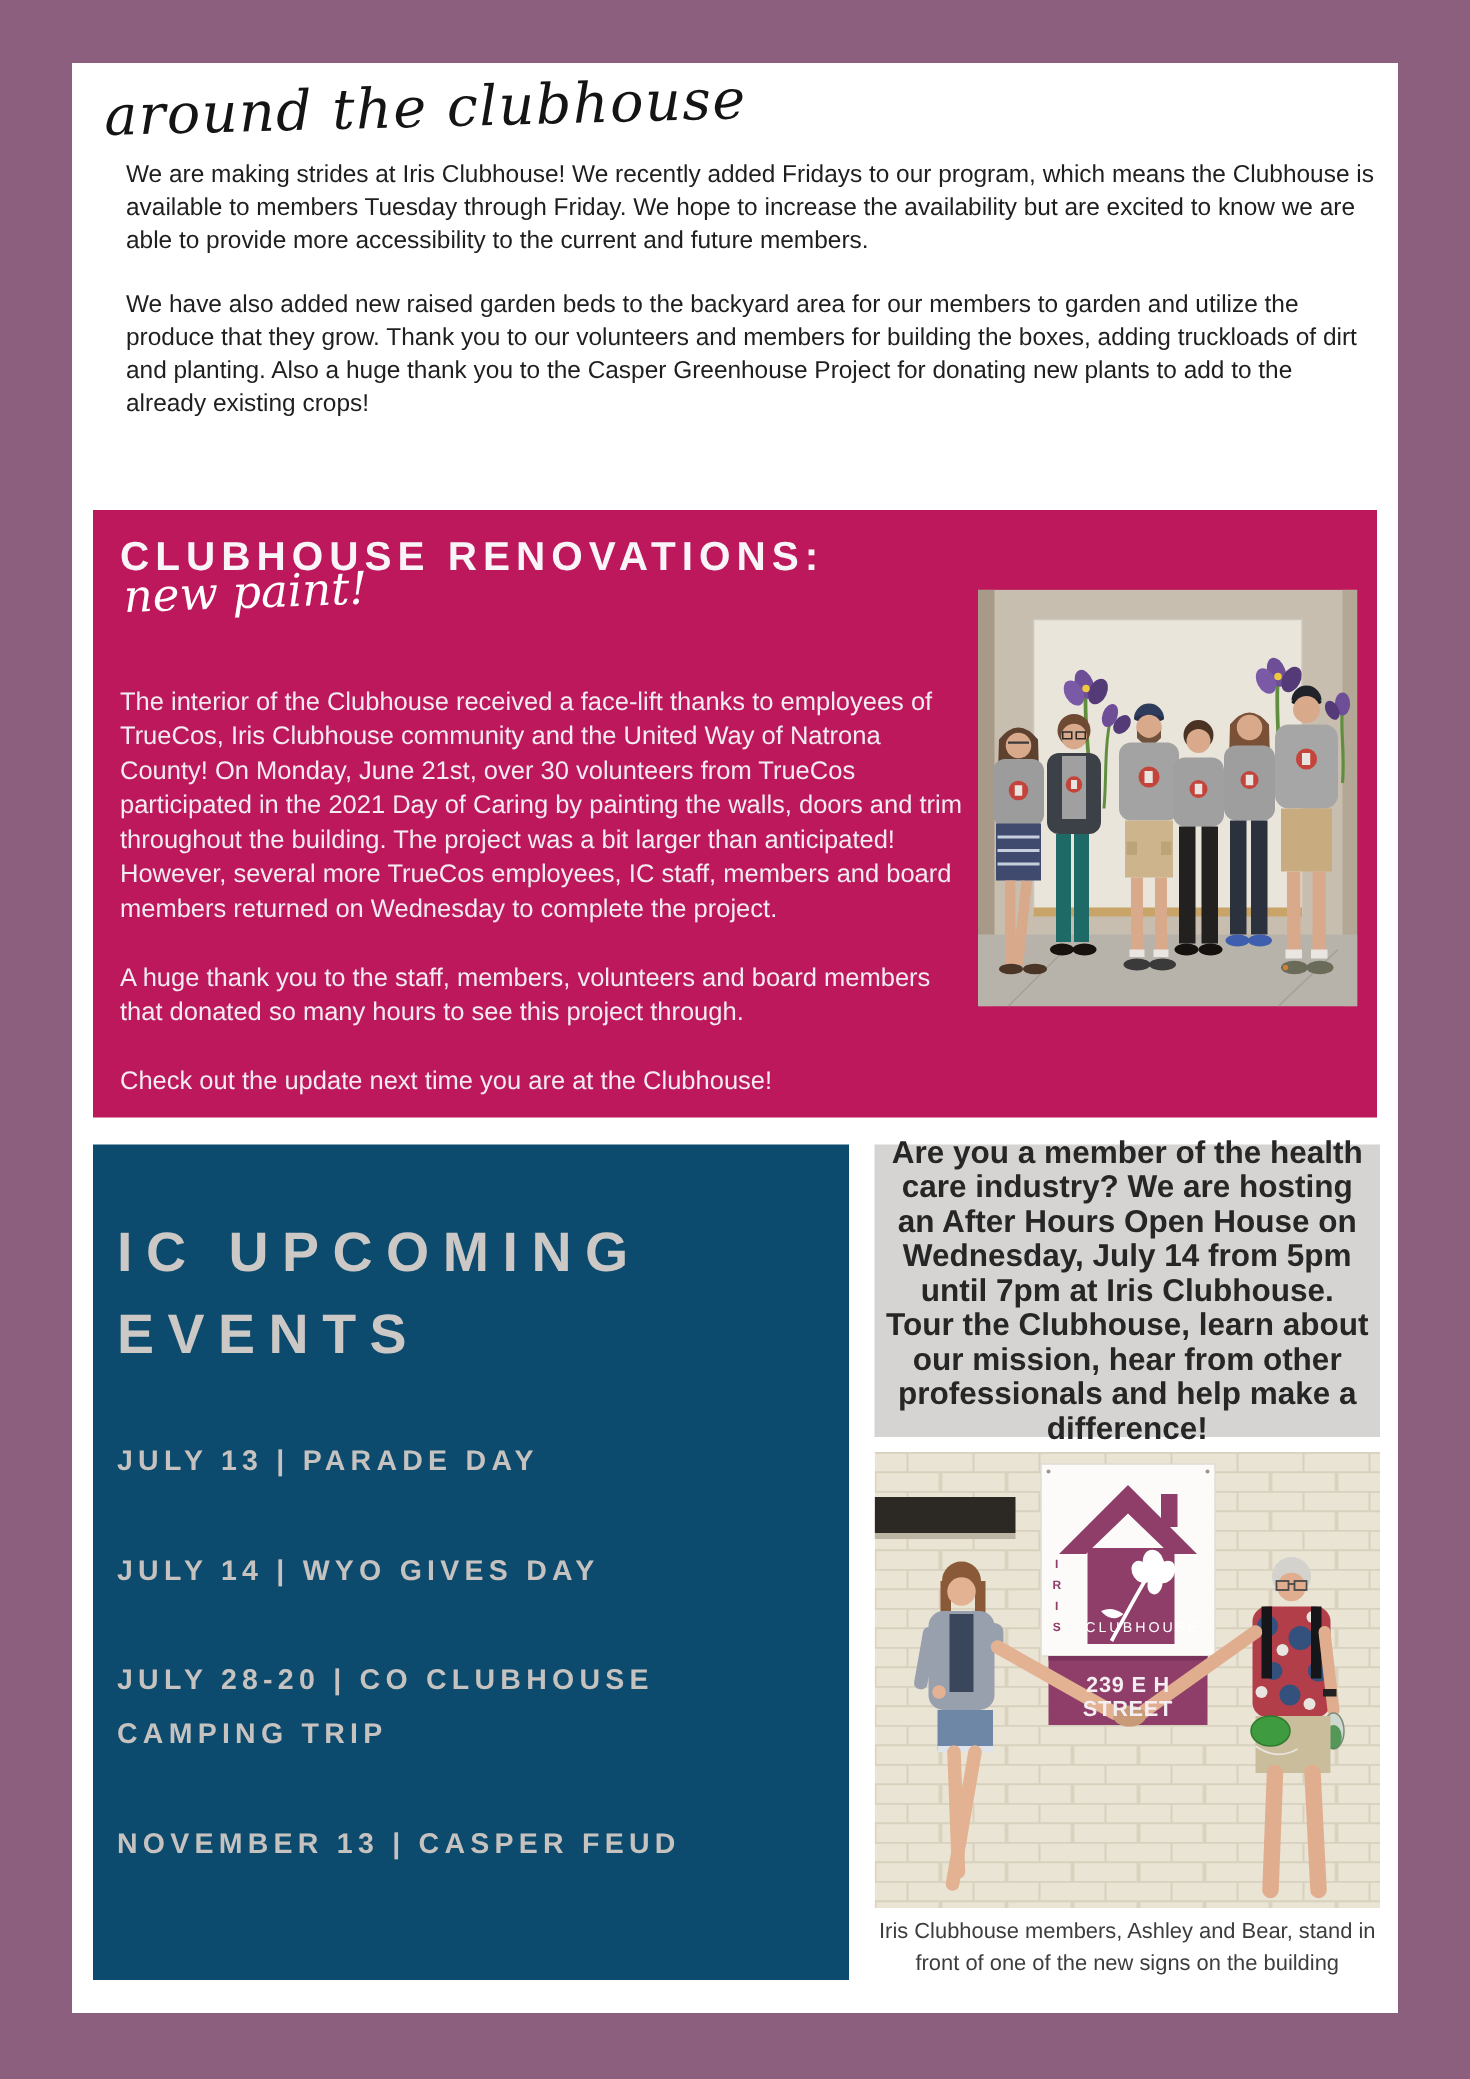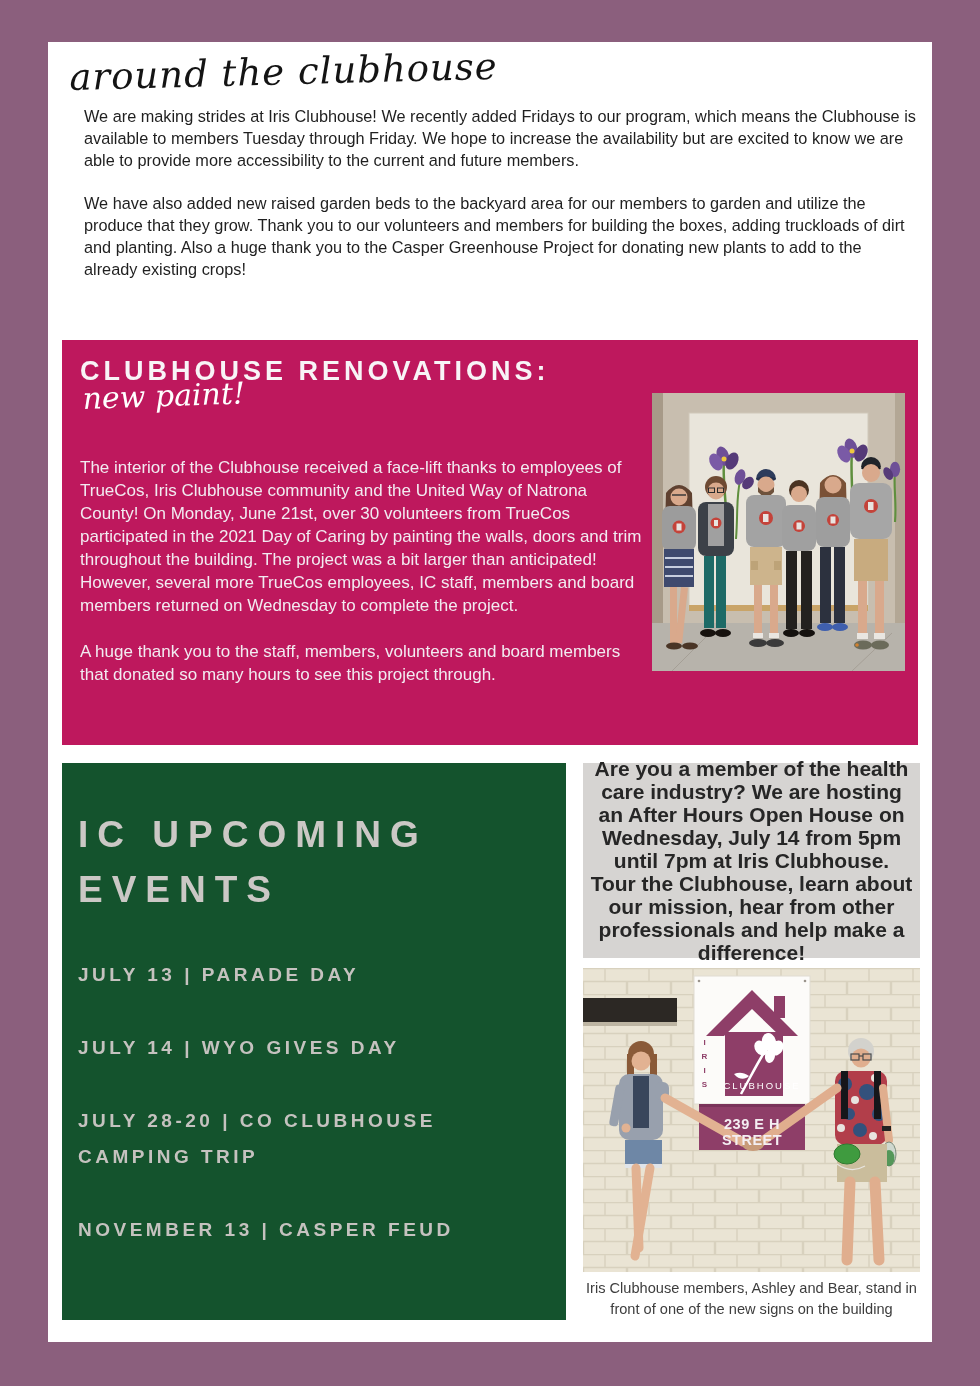--- a/index.html
+++ b/index.html
@@ -38,21 +38,21 @@
     transform:rotate(-2deg);transform-origin:left top;line-height:34px;
   }
   .reno-body{width:570px;margin-top:40px;}
   .reno-body p{margin:0 0 23px 0;font-size:17px;line-height:23px;color:#f2ebf1;}
   .photo1{
     position:absolute;right:13px;top:53px;width:253px;height:278px;overflow:hidden;
   }
   
   .events{
     position:absolute;left:14px;top:721px;width:504px;height:557px;
-    background:#14532d;color:#c8c5c2;
+    background:#0c4a6e;color:#c8c5c2;
   }
   .events-inner{position:absolute;left:16px;top:44px;width:460px;}
   .events-title{
     font-size:37px;font-weight:bold;letter-spacing:9px;line-height:55px;
     color:#cbc8c5;margin:0 0 40px 0;
   }
   .event-item{
     font-size:19px;font-weight:bold;letter-spacing:3.5px;line-height:36px;
     color:#c5c2bf;margin:0 0 37px 0;
   }
@@ -99,20 +99,21 @@
     <p>We have also added new raised garden beds to the backyard area for our members to garden and utilize the produce that they grow. Thank you to our volunteers and members for building the boxes, adding truckloads of dirt and planting. Also a huge thank you to the Casper Greenhouse Project for donating new plants to add to the already existing crops!</p>
   </div>
 
   <div class="reno">
     <div class="reno-inner">
       <h2 class="reno-title">CLUBHOUSE RENOVATIONS:</h2>
       <div class="reno-sub">new paint!</div>
       <div class="reno-body">
         <p>The interior of the Clubhouse received a face-lift thanks to employees of TrueCos, Iris Clubhouse community and the United Way of Natrona County! On Monday, June 21st, over 30 volunteers from TrueCos participated in the 2021 Day of Caring by painting the walls, doors and trim throughout the building. The project was a bit larger than anticipated!  However, several more TrueCos employees, IC staff, members and board members returned on Wednesday to complete the project.</p>
         <p>A huge thank you to the staff, members, volunteers and board members that donated so many hours to see this project through.</p>
+        <p>Check out the update next time you are at the Clubhouse!</p>
       </div>
     </div>
 
     <div class="photo1">
       <svg width="253" height="278" viewBox="0 0 253 278">
         <g>
           <rect width="253" height="278" fill="#c8beaf"></rect>
           <rect x="0" y="0" width="11" height="278" fill="#a79a88"></rect>
           <rect x="243" y="0" width="10" height="278" fill="#b3a795"></rect>
           <rect y="230" width="253" height="48" fill="#b7b3ab"></rect>

